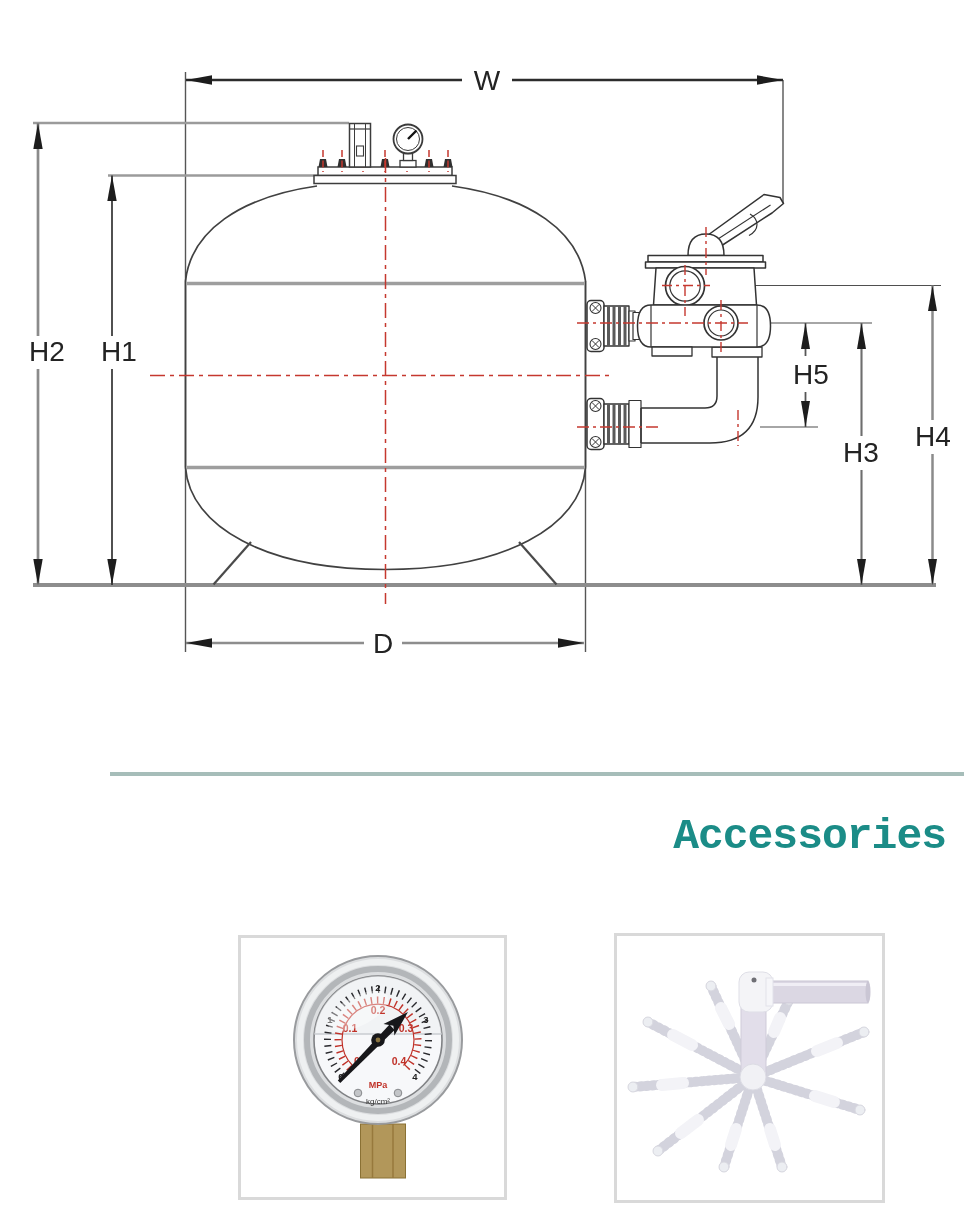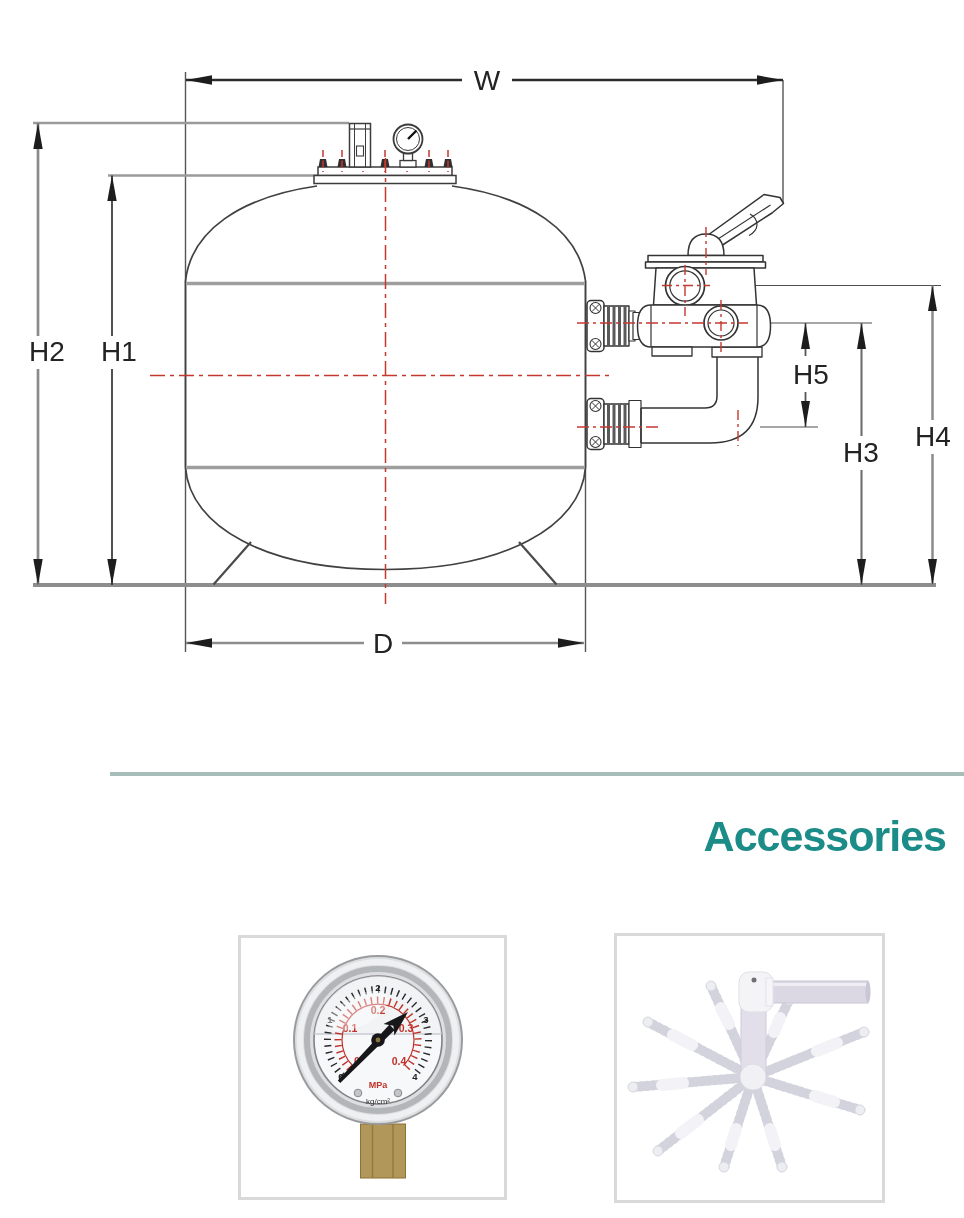--- a/index.html
+++ b/index.html
@@ -2,21 +2,21 @@
 <html><head>
 <meta charset="utf-8">
 <style>
   html,body{margin:0;padding:0;background:#ffffff;}
   .page{position:relative;width:964px;height:1218px;background:#fff;overflow:hidden;
         font-family:"Liberation Sans", sans-serif;}
   .diagram-svg{position:absolute;left:0;top:0;}
   .dim-label{font-size:28px;fill:#232323;}
   .divider{position:absolute;left:110px;top:772px;width:854px;height:4px;background:#a6bdb9;}
   .accessories-title{position:absolute;right:18px;top:812px;font-size:43px;font-weight:bold;
-        color:#1b8c87;letter-spacing:-1px;}
+        color:#1b8c87;letter-spacing:-1px;font-family:Liberation Mono, monospace;}
   .acc-card{position:absolute;background:#fff;border:3px solid #d9d9d9;}
   .card-gauge{left:238px;top:935px;width:263px;height:259px;}
   .card-lateral{left:614px;top:933px;width:265px;height:264px;}
   svg text{font-family:"Liberation Sans", sans-serif;}
 </style>
 </head>
 <body>
 
 <div class="page">
 

